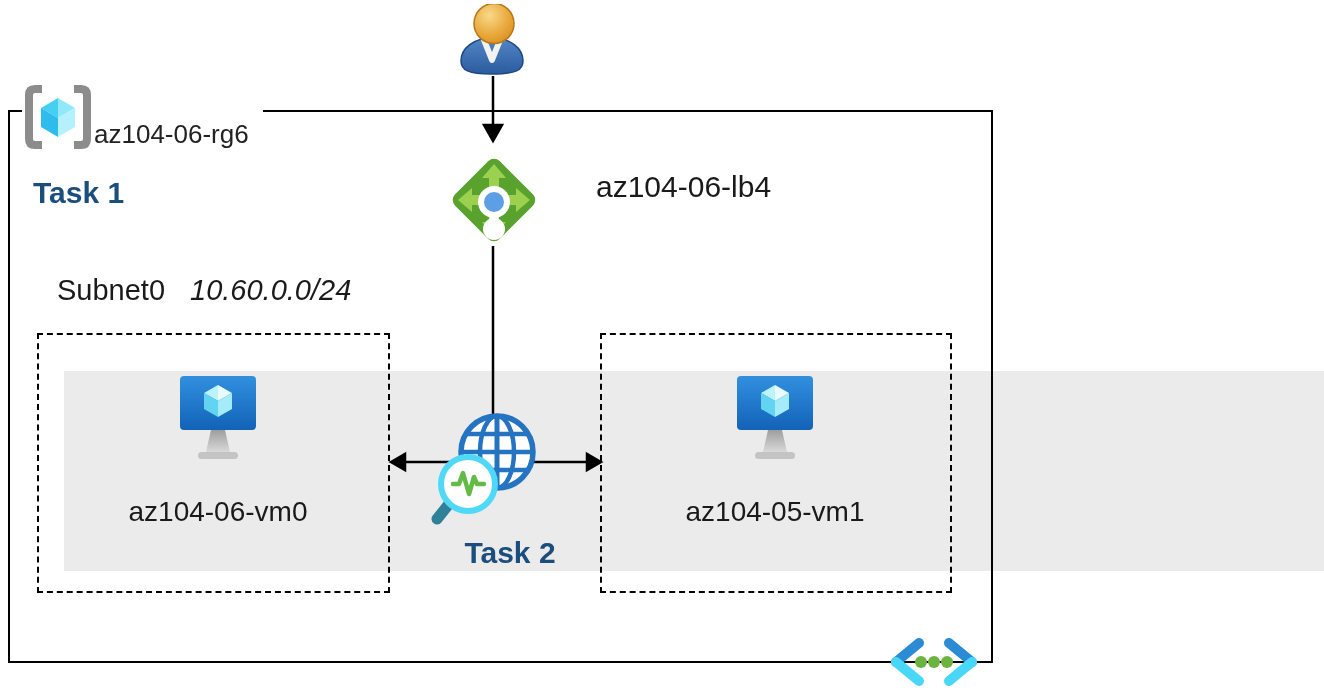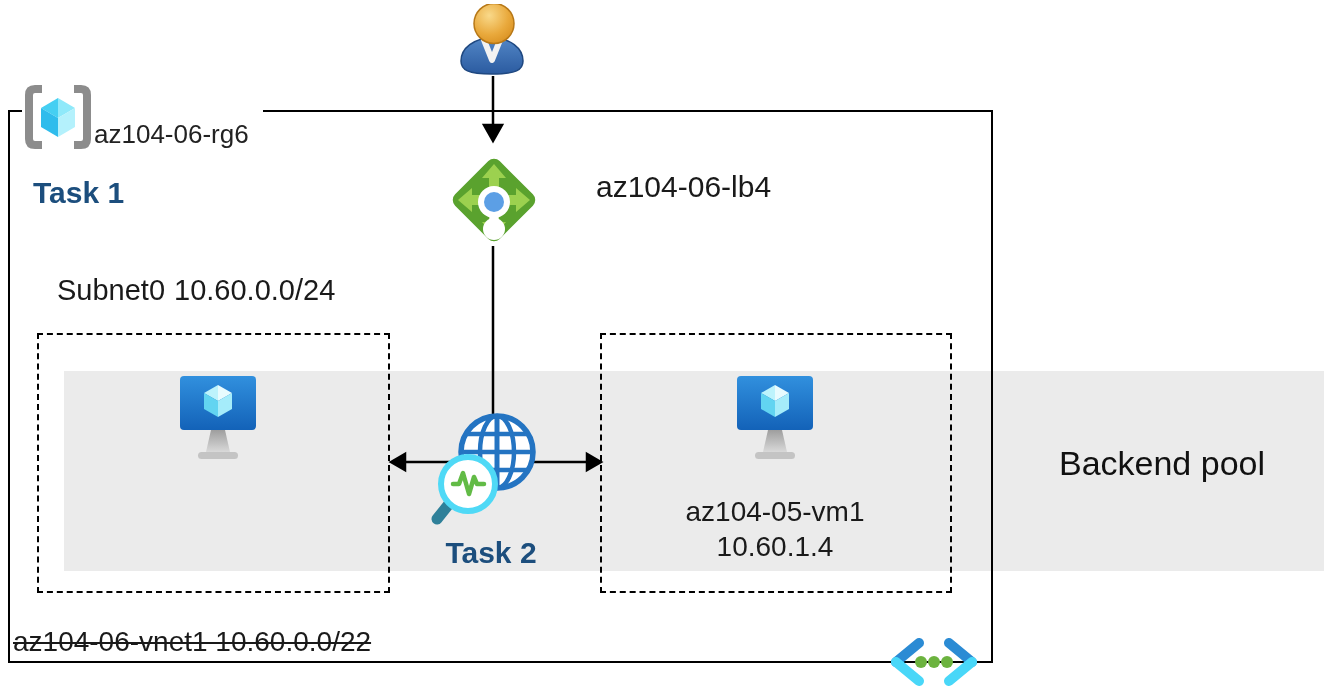--- a/index.html
+++ b/index.html
@@ -25,27 +25,27 @@
   
   #connectors{left:0;top:0;width:1324px;height:699px;pointer-events:none;}
 
   
   #rg-label{left:22px;top:84px;height:66px;display:flex;align-items:flex-end;
     background:#fff;padding-right:14px;}
   #rg-label .txt{font-size:26px;color:#222;white-space:nowrap;}
 
   .task-label{font-weight:bold;font-size:30px;color:#1c4e7d;}
   #task1-label{left:33px;top:176px;}
-  #task2-label{left:416px;top:536px;width:150px;text-align:center;}
+  #task2-label{left:435px;top:536px;width:150px;text-align:center;}
 
   #lb-labels{left:557px;top:167px;font-size:30px;line-height:40px;white-space:nowrap;margin-left:39px;}
 
   .subnet-label{font-size:29px;white-space:nowrap;}
   .subnet-label .name{font-weight:normal;}
-  .subnet-label .cidr{margin-left:9px;}
+  .subnet-label .cidr{margin-left:25px;font-style:italic;}
   #subnet0-label{left:57px;top:274px;}
   #subnet1-label{left:619px;top:274px;}
 
   .vm-label{width:250px;text-align:center;font-size:28px;line-height:35px;white-space:nowrap;}
   #vm0-label{left:93px;top:494px;}
   #vm1-label{left:650px;top:494px;}
 
   #vnet-label{left:13px;top:626px;font-size:28px;line-height:32px;white-space:nowrap;
     text-decoration:line-through;text-decoration-thickness:2px;}
 
@@ -156,24 +156,24 @@
     <rect x="2" y="0" width="76" height="54" rx="4" fill="url(#scr0)"></rect>
     <polygon points="40,9 54,17 40,25" fill="#e8fbfe"></polygon>
     <polygon points="40,9 26,17 40,25" fill="#bdf3fc"></polygon>
     <polygon points="26,17 40,25 40,41 26,33" fill="#62d4f1"></polygon>
     <polygon points="54,17 40,25 40,41 54,33" fill="#a5ecfa"></polygon>
     <polygon points="33,54 47,54 52,76 28,76" fill="url(#stand0)"></polygon>
     <rect x="20" y="76" width="40" height="7" rx="3.5" fill="#c4c4c4"></rect>
   </svg>
 
   <div class="abs vm-label" id="vm0-label">
+    <div>az104-06-vm0</div>
   </div>
   <div class="abs vm-label" id="vm1-label">
     <div>az104-05-vm1</div>
-    <div>10.60.1.4</div>
   </div>
 
   <svg class="abs" id="probe-icon" width="112" height="118" viewBox="0 0 112 118">
     <defs>
         <clipPath id="gclip">
           <circle cx="69" cy="45" r="34"></circle>
         </clipPath>
       </defs>
     <circle cx="69" cy="45" r="36" fill="#fff"></circle>
     <g stroke="#2474c2" fill="none">
@@ -186,23 +186,21 @@
         <line x1="31" y1="63" x2="107" y2="63"></line>
       </g>
     </g>
     <line x1="21" y1="97" x2="9" y2="112" stroke="#2f8099" stroke-width="11" stroke-linecap="round"></line>
     <circle cx="40" cy="77" r="27" fill="#fff" stroke="#4fd9f6" stroke-width="6"></circle>
     <polyline points="25,77 31,77 35,66 41,87 46,70 49,77 56,77" fill="none" stroke="#62bb46" stroke-width="4.5" stroke-linecap="round" stroke-linejoin="round"></polyline>
   </svg>
 
   <div class="abs task-label" id="task2-label">Task 2</div>
 
-  <div class="abs" id="backend-label">Backend pool</div>
-
-  <div class="abs" id="vnet-label">az104-06-vnet1 10.60.0.0/22</div>
+
 
   <svg class="abs" id="code-icon" width="92" height="52" viewBox="0 0 92 52">
     <g stroke-width="10" stroke-linecap="round" fill="none">
       <line x1="31" y1="7" x2="8" y2="26" stroke="#2b8bd4"></line>
       <line x1="8" y1="26" x2="31" y2="45" stroke="#49d7f8"></line>
       <line x1="61" y1="7" x2="84" y2="26" stroke="#2b8bd4"></line>
       <line x1="84" y1="26" x2="61" y2="45" stroke="#49d7f8"></line>
     </g>
     <g fill="#6cb33f">
       <circle cx="33" cy="26" r="6"></circle>

